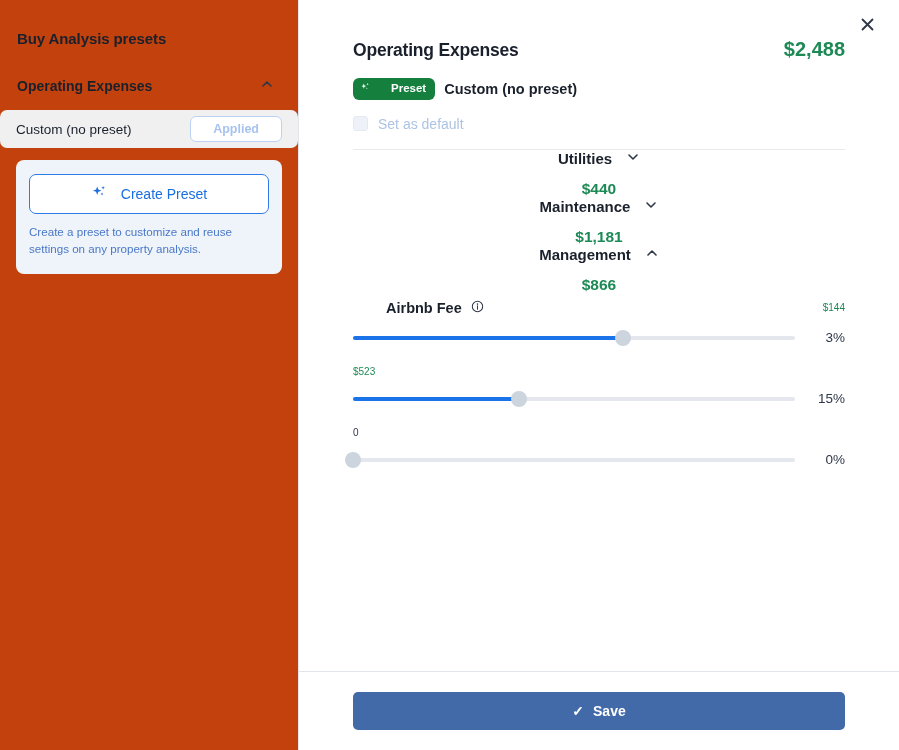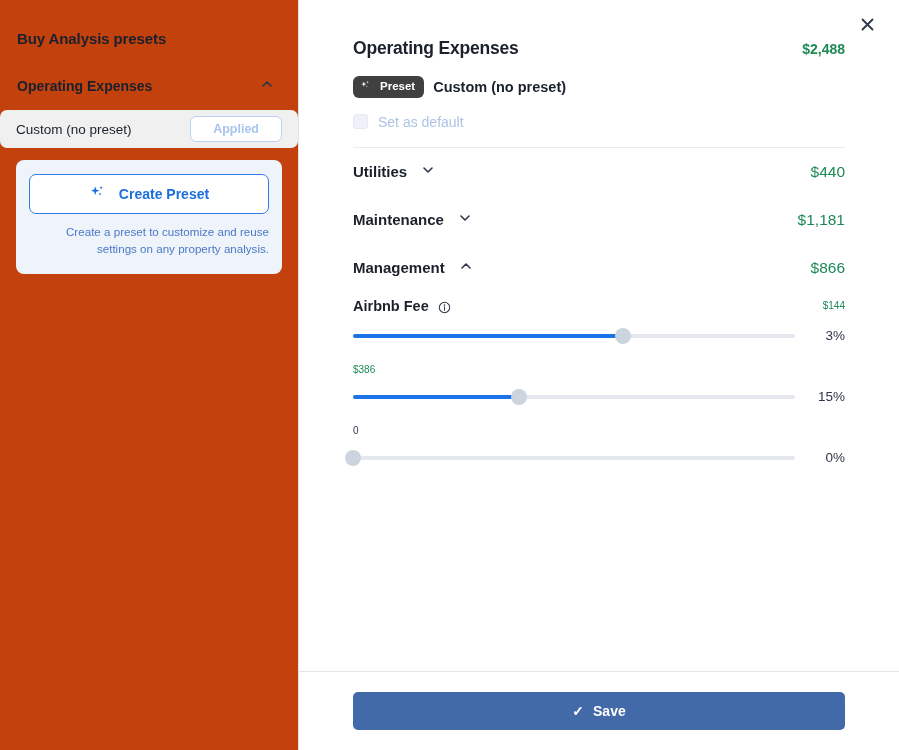--- a/index.html
+++ b/index.html
@@ -93,33 +93,33 @@
     padding: 14px 13px 16px 13px;
   }
   .create-btn {
     width: 100%;
     box-sizing: border-box;
     background: #ffffff;
     border: 1px solid #2f7ce8;
     border-radius: 7px;
     color: #1a6fe0;
     font-size: 14px;
-    font-weight: bold;
+    font-weight: normal;
     height: 40px;
     display: flex;
     align-items: center;
     justify-content: center;
     gap: 12px;
     cursor: pointer;
   }
   .create-note {
     margin-top: 10px;
     font-size: 11.6px;
     line-height: 1.45;
-    text-align: right;
+    text-align: left;
     color: #4a78c8;
   }
 
   
   .main {
     flex: 1 1 auto;
     position: relative;
     background: #ffffff;
   }
   .content-panel {
@@ -153,40 +153,40 @@
     align-items: baseline;
     justify-content: space-between;
   }
   .panel-title {
     font-size: 17.5px;
     font-weight: bold;
     color: #1a202c;
     letter-spacing: -0.2px;
   }
   .panel-total {
-    font-size: 14px;
+    font-size: 20px;
     font-weight: bold;
     color: #1d8a56;
   }
   .preset-line {
     margin-top: 17px;
     display: flex;
     align-items: center;
     gap: 9px;
   }
   .preset-badge {
-    background: #404040;
+    background: #15803d;
     color: #ffffff;
     border-radius: 6px;
     font-size: 11.5px;
     font-weight: bold;
     padding: 4px 9px 4px 7px;
     display: inline-flex;
     align-items: center;
-    gap: 9px;
+    gap: 20px;
     line-height: 1;
   }
   .preset-name {
     font-size: 14.5px;
     font-weight: bold;
     color: #1a202c;
   }
   .default-row {
     margin-top: 16px;
     display: flex;
@@ -212,50 +212,52 @@
     background: #e8eaee;
   }
 
   
   .cat-row {
     display: flex;
     align-items: center;
     justify-content: space-between;
     height: 48px;
     cursor: pointer;
+    flex-direction: column;
   }
   .cat-left {
     display: flex;
     align-items: center;
     gap: 14px;
   }
   .cat-label {
     font-size: 15px;
     font-weight: bold;
     color: #1a202c;
   }
   .cat-amount {
     font-size: 15.5px;
-    font-weight: normal;
+    font-weight: bold;
     color: #1d8a56;
   }
 
   
   .slider-block {
     padding-top: 6px;
   }
   .slider-head {
     display: flex;
     align-items: center;
     justify-content: space-between;
   }
   .slider-left {
     display: flex;
-    align-items: flex-end;
+    align-items: flex-start;
     gap: 9px;
+    margin-left: 33px;
   }
   .slider-label {
     font-size: 14.5px;
     font-weight: bold;
     color: #1a202c;
   }
   .slider-value {
     font-size: 10px;
     color: #1d8a56;
   }
@@ -477,21 +479,21 @@
               <div class="track"></div>
               <div class="track-fill" style="width: 61%;"></div>
               <div class="thumb" style="left: 61%;"></div>
             </div>
             <span class="pct">3%</span>
           </div>
         </div>
 
         <div class="slider-block">
           <div class="slider-head">
-            <span class="slider-value">$386</span>
+            <span class="slider-value">$523</span>
           </div>
           <div class="slider-line">
             <div class="track-wrap">
               <div class="track"></div>
               <div class="track-fill" style="width: 37.5%;"></div>
               <div class="thumb" style="left: 37.5%;"></div>
             </div>
             <span class="pct">15%</span>
           </div>
         </div>

